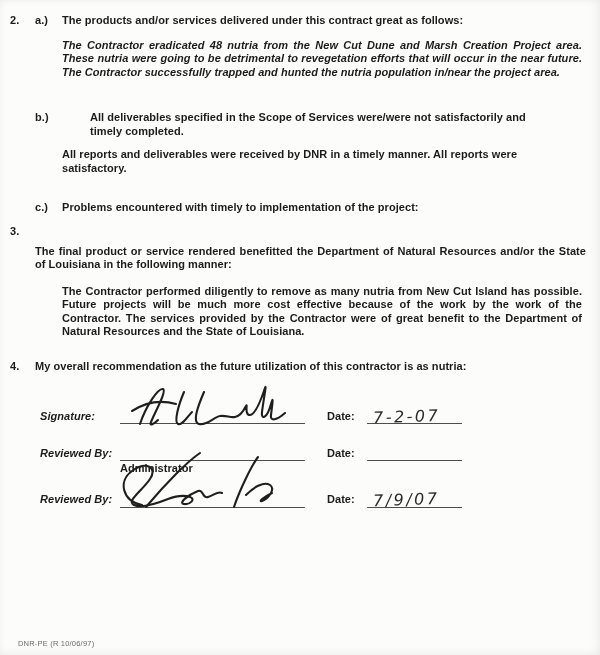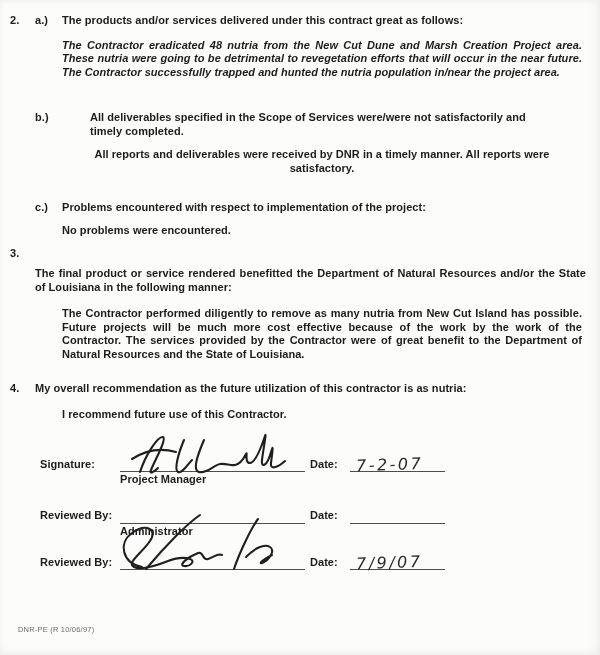--- a/index.html
+++ b/index.html
@@ -27,59 +27,59 @@
   .prompt { flex: 1 1 auto; }
   .sub-row { margin-left: 25px; }
 
   .resp { margin-left: 52px; margin-right: 4px; }
   .just { text-align: justify; }
   .maxw-b { max-width: 452px; margin-left: 28px; }
   .maxw-3 { max-width: 556px; margin-top: 20px; }
 
   .mt-para-a { margin-top: 11px; font-style: italic; }
   .mt-b { margin-top: 32px; }
-  .mt-b-resp { margin-top: 10px; text-align: center; }
+  .mt-b-resp { margin-top: 10px; }
   .mt-c { margin-top: 26px; }
   .mt-c-resp { margin-top: 9px; }
   .mt-3 { margin-top: 10px; }
   .mt-3-resp { margin-top: 13px; }
   .mt-4 { margin-top: 21px; }
   .mt-4-resp { margin-top: 12px; }
 
   
   .sigblock { margin-left: 30px; margin-top: 17px; }
   .sig-row { display: flex; align-items: flex-end; }
-  .sig-label { flex: 0 0 80px; padding-bottom: 1px; }
+  .sig-label { flex: 0 0 80px; padding-bottom: 1px; font-style: italic; }
   .line { border-bottom: 1.4px solid #4d4d4d; position: relative; }
   .line-sig { flex: 0 0 185px; }
   .line-date { flex: 0 0 95px; margin-left: 8px; }
   .h34 { height: 34px; }
   .h26 { height: 26px; }
-  .date-label { flex: 0 0 32px; margin-left: 5px; padding-bottom: 1px; }
+  .date-label { flex: 0 0 32px; margin-left: 22px; padding-bottom: 1px; }
   .role { margin-left: 80px; margin-top: 1px; }
   .mt-rev1 { margin-top: 11px; }
   .mt-rev2 { margin-top: 6px; }
 
   .scrawl { position: absolute; overflow: visible; }
   .scrawl path { fill: none; stroke: #1f1f1f; stroke-width: 2.1; stroke-linecap: round; stroke-linejoin: round; }
   .scrawl-pm { left: 6px; bottom: -7px; }
   .scrawl-as { left: -12px; bottom: -6px; }
 
   .hand {
     position: absolute; left: 6px; bottom: 0px;
     font-family: "DejaVu Sans", sans-serif;
     font-style: italic; font-weight: 400;
     font-size: 16px; letter-spacing: 2.5px;
     color: #2a2a2a;
     transform: rotate(-2deg);
     white-space: nowrap;
   }
 
   .footer {
-    position: absolute; left: 18px; bottom: 19px;
+    position: absolute; left: 18px; bottom: 5px;
     font-size: 7.5px; font-weight: 400; color: #6b6b6b; letter-spacing: 0.2px;
   }
 </style>
 </head>
 <body>
 
 <div class="page">
 
   <div class="row">
     <span class="num">2.</span>
@@ -89,54 +89,51 @@
   <p class="resp just mt-para-a">The Contractor eradicated 48 nutria from the New Cut Dune and Marsh Creation Project area.  These nutria were going to be detrimental to revegetation efforts that will occur in the near future.  The Contractor successfully trapped and hunted the nutria population in/near the project area.</p>
 
   <div class="row sub-row mt-b">
     <span class="sublabel">b.)</span>
     <span class="prompt maxw-b">All deliverables specified in the Scope of Services were/were not satisfactorily and timely completed.</span>
   </div>
   <p class="resp mt-b-resp">All reports and deliverables were received by DNR in a timely manner. All reports were satisfactory.</p>
 
   <div class="row sub-row mt-c">
     <span class="sublabel">c.)</span>
-    <span class="prompt">Problems encountered with respect to implementation of the project:</span>
+    <span class="prompt">Problems encountered with timely to implementation of the project:</span>
   </div>
-  <p class="resp mt-c-resp">No problems were encountered.</p>
 
   <div class="row mt-3">
     <span class="num">3.</span>
     <span class="prompt maxw-3 just">The final product or service rendered benefitted the Department of Natural Resources and/or the State of Louisiana in the following manner:</span>
   </div>
   <p class="resp just mt-3-resp">The Contractor performed diligently to remove as many nutria from New Cut Island has possible.  Future projects will be much more cost effective because of the work by the work of the Contractor.  The services provided by the Contractor were of great benefit to the Department of Natural Resources and the State of Louisiana.</p>
 
   <div class="row mt-4">
     <span class="num">4.</span>
     <span class="prompt">My overall recommendation as the future utilization of this contractor is as nutria:</span>
   </div>
-  <p class="resp mt-4-resp">I recommend future use of this Contractor.</p>
 
   <div class="sigblock">
 
     <div class="sig-row">
       <span class="sig-label">Signature:</span>
       <span class="line line-sig h34">
         <svg class="scrawl scrawl-pm" width="190" height="52" viewBox="0 0 190 52">
           <path d="M14,46 C20,28 32,10 37,11 C41,13 29,34 25,44 C23,48 27,47 32,42"></path>
           <path d="M6,33 C20,24 36,22 50,26"></path>
           <path d="M58,14 C52,28 48,44 52,46 C56,48 62,38 66,34"></path>
           <path d="M78,14 C72,28 66,44 73,46 C81,48 88,39 94,38 C100,37 104,40 109,39 C114,38 118,32 120,28 C122,24 118,37 124,37 C129,37 135,22 139,10 C141,4 137,25 136,34 C135,42 141,41 145,26 C148,15 146,29 145,37 C144,44 151,42 159,35"></path>
         </svg>
       </span>
       <span class="date-label">Date:</span>
       <span class="line line-date h34">
         <span class="hand">7-2-07</span>
       </span>
     </div>
-    <div class="role">Project Manager</div>
 
     <div class="sig-row mt-rev1">
       <span class="sig-label">Reviewed By:</span>
       <span class="line line-sig h26"></span>
       <span class="date-label">Date:</span>
       <span class="line line-date h26">
         <span class="hand"></span>
       </span>
     </div>
     <div class="role">Administrator</div>

